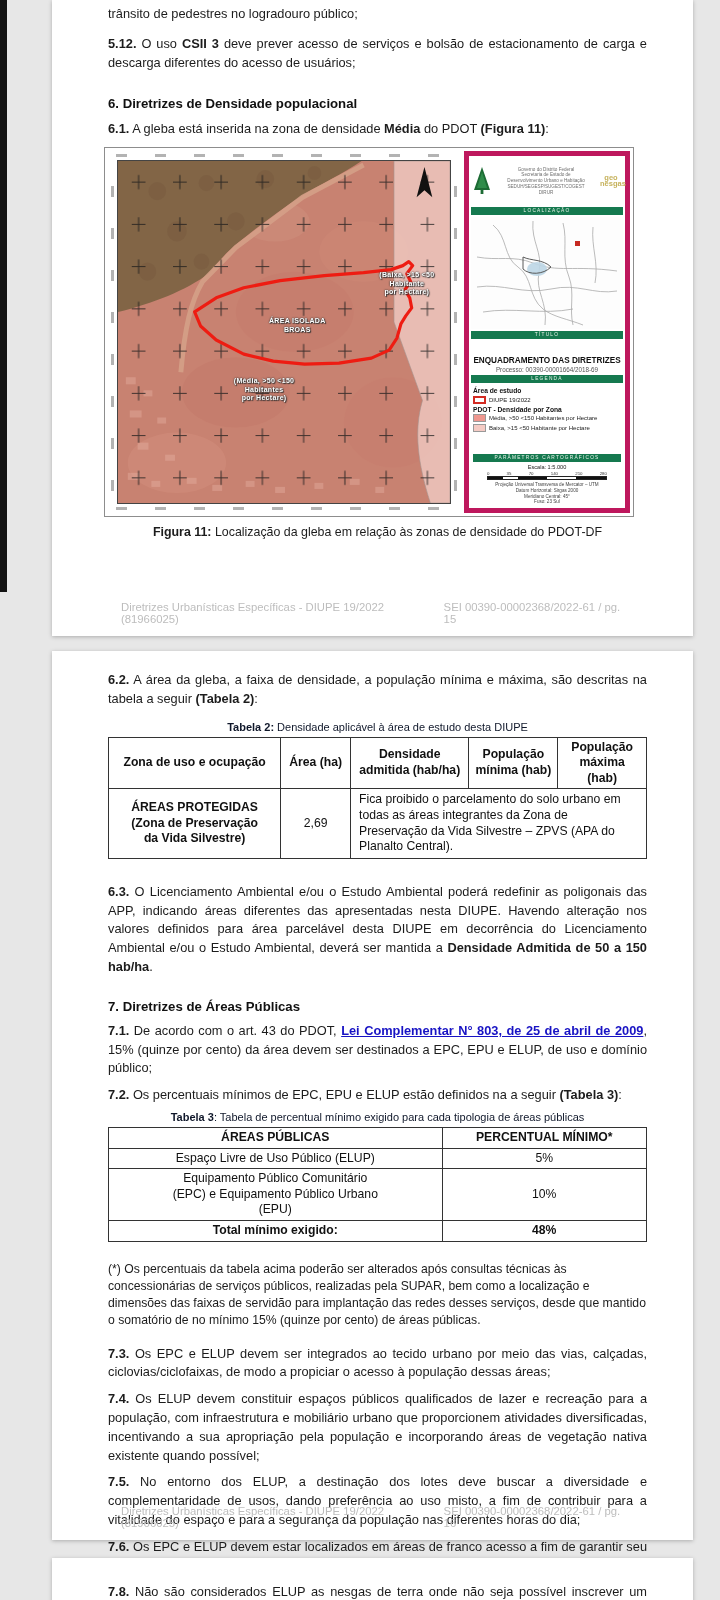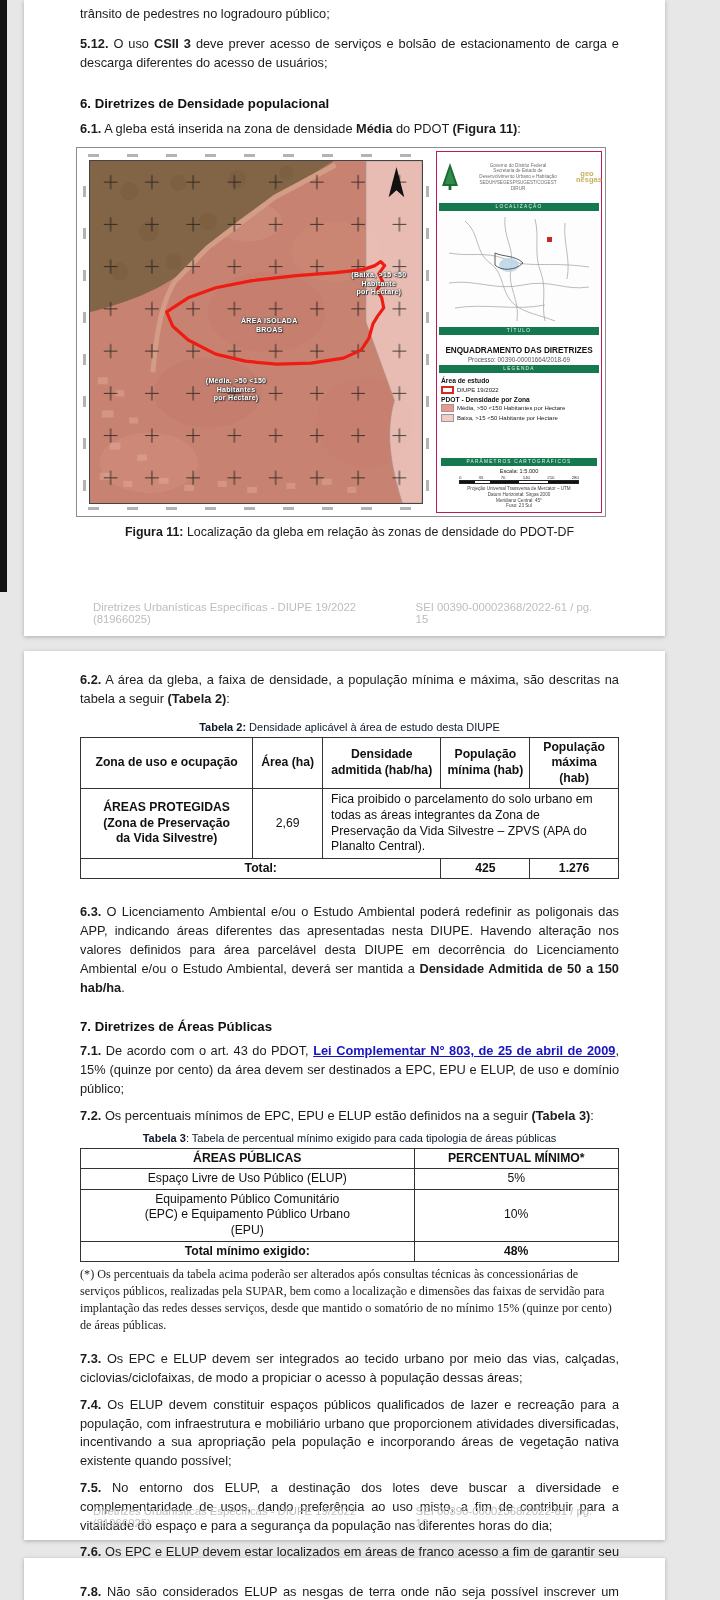--- a/index.html
+++ b/index.html
@@ -1,56 +1,56 @@
 <!DOCTYPE html>
 <html><head>
 <meta charset="utf-8">
 <style>
   html,body{margin:0;padding:0;background:#e7e7e7;font-family:"Liberation Sans",sans-serif;}
   .screen{position:relative;width:720px;height:1600px;overflow:hidden;background:#e7e7e7;}
   .edge-strip{position:absolute;left:0;top:0;width:7px;height:592px;background:#131313;}
-  .page{position:absolute;left:24px;width:641px;background:#fff;box-shadow:0 1px 4px rgba(0,0,0,.25);box-sizing:border-box;}
+  .page{position:absolute;left:52px;width:641px;background:#fff;box-shadow:0 1px 4px rgba(0,0,0,.25);box-sizing:border-box;}
   .page1{top:0;height:636px;}
   .page2{top:651px;height:889px;}
   .page3{top:1558px;height:80px;}
   .pagebody{padding:3px 46px 0 56px;}
   .para{font-size:12.8px;line-height:18.8px;color:#1c1c1c;text-align:justify;margin:8px 0 0 0;}
   .para .num{font-weight:700;}
   .para b{font-weight:700;}
   .doclink{color:#1813c4;font-weight:700;text-decoration:underline;cursor:pointer;}
   .h-sec{font-size:13.2px;font-weight:700;color:#111;margin:24px 0 0 0;}
   .tcap{font-size:11px;color:#0f172a;text-align:center;margin:12px 0 0 0;}
   .tcap b{font-weight:700;}
   .fig-cap{font-size:12.4px;color:#1c1c1c;text-align:center;margin:8px 0 0 0;}
   .page-footer{position:absolute;left:0;right:0;bottom:11px;display:flex;justify-content:space-between;padding:0 58px 0 69px;font-size:11.3px;color:#bdbdbd;}
   
   .dtable{width:100%;border-collapse:collapse;margin-top:4px;font-size:12.2px;color:#111;}
   .dtable th,.dtable td{border:1px solid #333;padding:2px 5px;text-align:center;vertical-align:middle;line-height:1.28;}
   .dtable th{font-weight:700;}
   .cell-bold{font-weight:700;}
   .cell-left{text-align:left !important;padding:3px 8px !important;}
-  .note{font-size:12.2px;line-height:17px;color:#1c1c1c;margin:4px 0 0 0;text-align:left;font-family:Liberation Serif, serif;}
+  .note{font-size:12.2px;line-height:17px;color:#1c1c1c;margin:19px 0 0 0;text-align:left;}
   
   .figure{margin:8px 0 0 -4px;width:530px;height:370px;border:1px solid #8d8d8d;background:#fff;display:flex;gap:4px;padding:3px;box-sizing:border-box;}
   .map-block{width:352px;display:flex;flex-direction:column;}
   .coord-row{height:9px;background-image:repeating-linear-gradient(90deg,#b3b3b3 0 11px,transparent 11px 39px);background-size:96% 3px;background-repeat:no-repeat;background-position:8px center;}
   .map-mid{flex:1;display:flex;}
   .coord-col{width:9px;background-image:repeating-linear-gradient(0deg,#b3b3b3 0 11px,transparent 11px 42px);background-size:3px 94%;background-repeat:no-repeat;background-position:center 8px;}
   .map-canvas{position:relative;flex:1;border:1px solid #444;overflow:hidden;background:#c08a77;}
   .map-canvas svg{position:absolute;inset:0;width:100%;height:100%;}
   .maplabel{position:absolute;transform:translate(-50%,-50%);color:#fff;font-weight:700;font-size:7px;line-height:8.5px;text-align:center;letter-spacing:.3px;text-shadow:0 0 1px #3a3a3a,0 0 2px #3a3a3a,1px 1px 1px #333;white-space:nowrap;}
   
-  .panel{flex:1;border:1px solid #be185d;display:flex;flex-direction:column;background:#fff;}
+  .panel{flex:1;border:5px solid #be185d;display:flex;flex-direction:column;background:#fff;}
   .p-head{height:46px;display:flex;align-items:center;gap:3px;padding:2px 3px;}
   .p-org{flex:1;text-align:center;font-size:4.6px;line-height:5.8px;color:#6f6f6f;filter:blur(.2px);}
   .p-geo{width:22px;text-align:center;font-size:7.5px;font-weight:700;color:#c6b25c;line-height:6.5px;filter:blur(.2px);}
   .p-bar{background:#15794f;color:#e8f3e9;font-size:4.8px;line-height:8px;height:8px;text-align:center;letter-spacing:1.2px;margin:1px 2px;}
   .p-loc{height:112px;margin:1px 2px;position:relative;background:#fdfdfd;}
   .p-loc svg{position:absolute;inset:0;width:100%;height:100%;}
-  .p-title{font-size:8.2px;font-weight:700;text-align:center;margin-top:10px;color:#111;}
+  .p-title{font-size:8.2px;font-weight:700;text-align:center;margin-top:16px;color:#111;}
   .p-proc{font-size:6.3px;text-align:center;color:#555;margin:1px 0 1px;}
   .p-leg{padding:1px 4px 0;color:#222;}
   .leg-h{font-weight:700;font-size:6.7px;margin:2px 0 1px;color:#111;}
   .leg-item{display:flex;align-items:center;gap:3px;margin:1.5px 0;font-size:6px;}
   .sw{width:11px;height:6px;border:1px solid #999;flex:none;}
   .sw-diupe{width:9px;height:4px;background:#fff;border:2px solid #d32b22;}
   .sw-media{background:#ef978f;}
   .sw-baixa{background:#f5cbc4;}
   .p-cart{margin-top:auto;padding:0 4px 3px;text-align:center;}
   .cart-escala{font-size:5.6px;color:#222;}
@@ -265,25 +265,20 @@
           <th style="width:13%;">Área (ha)</th>
           <th style="width:22%;">Densidade admitida (hab/ha)</th>
           <th style="width:16.5%;">População mínima (hab)</th>
           <th style="width:16.5%;">População máxima (hab)</th>
         </tr>
         <tr>
           <td class="cell-bold" style="padding:3px 14px;">ÁREAS PROTEGIDAS (Zona de Preservação da Vida Silvestre)</td>
           <td>2,69</td>
           <td colspan="3" class="cell-left">Fica proibido o parcelamento do solo urbano em todas as áreas integrantes da Zona de Preservação da Vida Silvestre – ZPVS (APA do Planalto Central).</td>
         </tr>
-        <tr>
-          <td colspan="3" class="cell-bold">Total:</td>
-          <td class="cell-bold">425</td>
-          <td class="cell-bold">1.276</td>
-        </tr>
       </tbody>
         </table>
 
       <p class="para" style="margin-top:24px;"><span class="num">6.3.</span><span> O Licenciamento Ambiental e/ou o Estudo Ambiental poderá redefinir as poligonais das APP, indicando áreas diferentes das apresentadas nesta DIUPE. Havendo alteração nos valores definidos para área parcelável desta DIUPE em decorrência do Licenciamento Ambiental e/ou o Estudo Ambiental, deverá ser mantida a </span><b>Densidade Admitida de 50 a 150 hab/ha</b><span>.</span></p>
 
       <h3 class="h-sec" style="margin-top:22px;">7. Diretrizes de Áreas Públicas</h3>
 
       <p class="para"><span class="num">7.1.</span><span> De acordo com o art. 43 do PDOT, </span><span class="doclink">Lei Complementar N° 803, de 25 de abril de 2009</span><span>, 15% (quinze por cento) da área devem ser destinados a EPC, EPU e ELUP, de uso e domínio público;</span></p>
 
       <p class="para"><span class="num">7.2.</span><span> Os percentuais mínimos de EPC, EPU e ELUP estão definidos na a seguir </span><b>(Tabela 3)</b><span>:</span></p>

